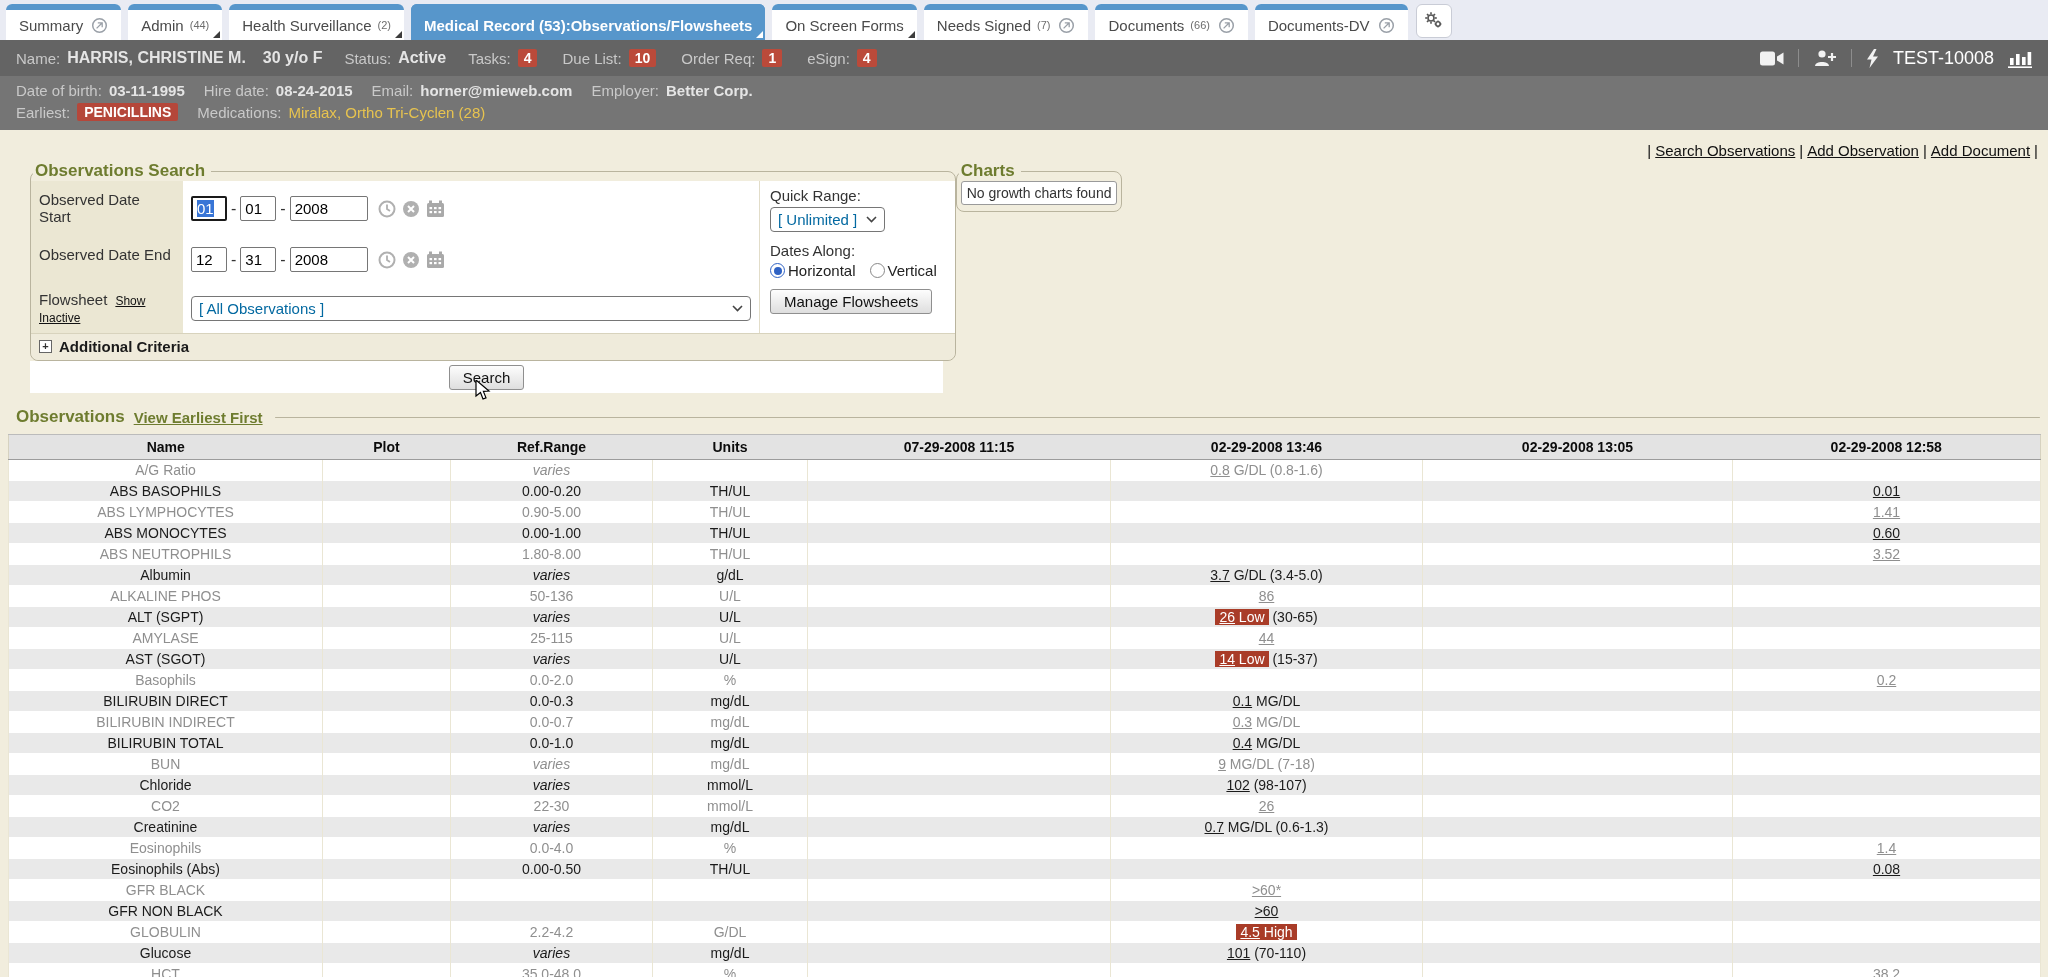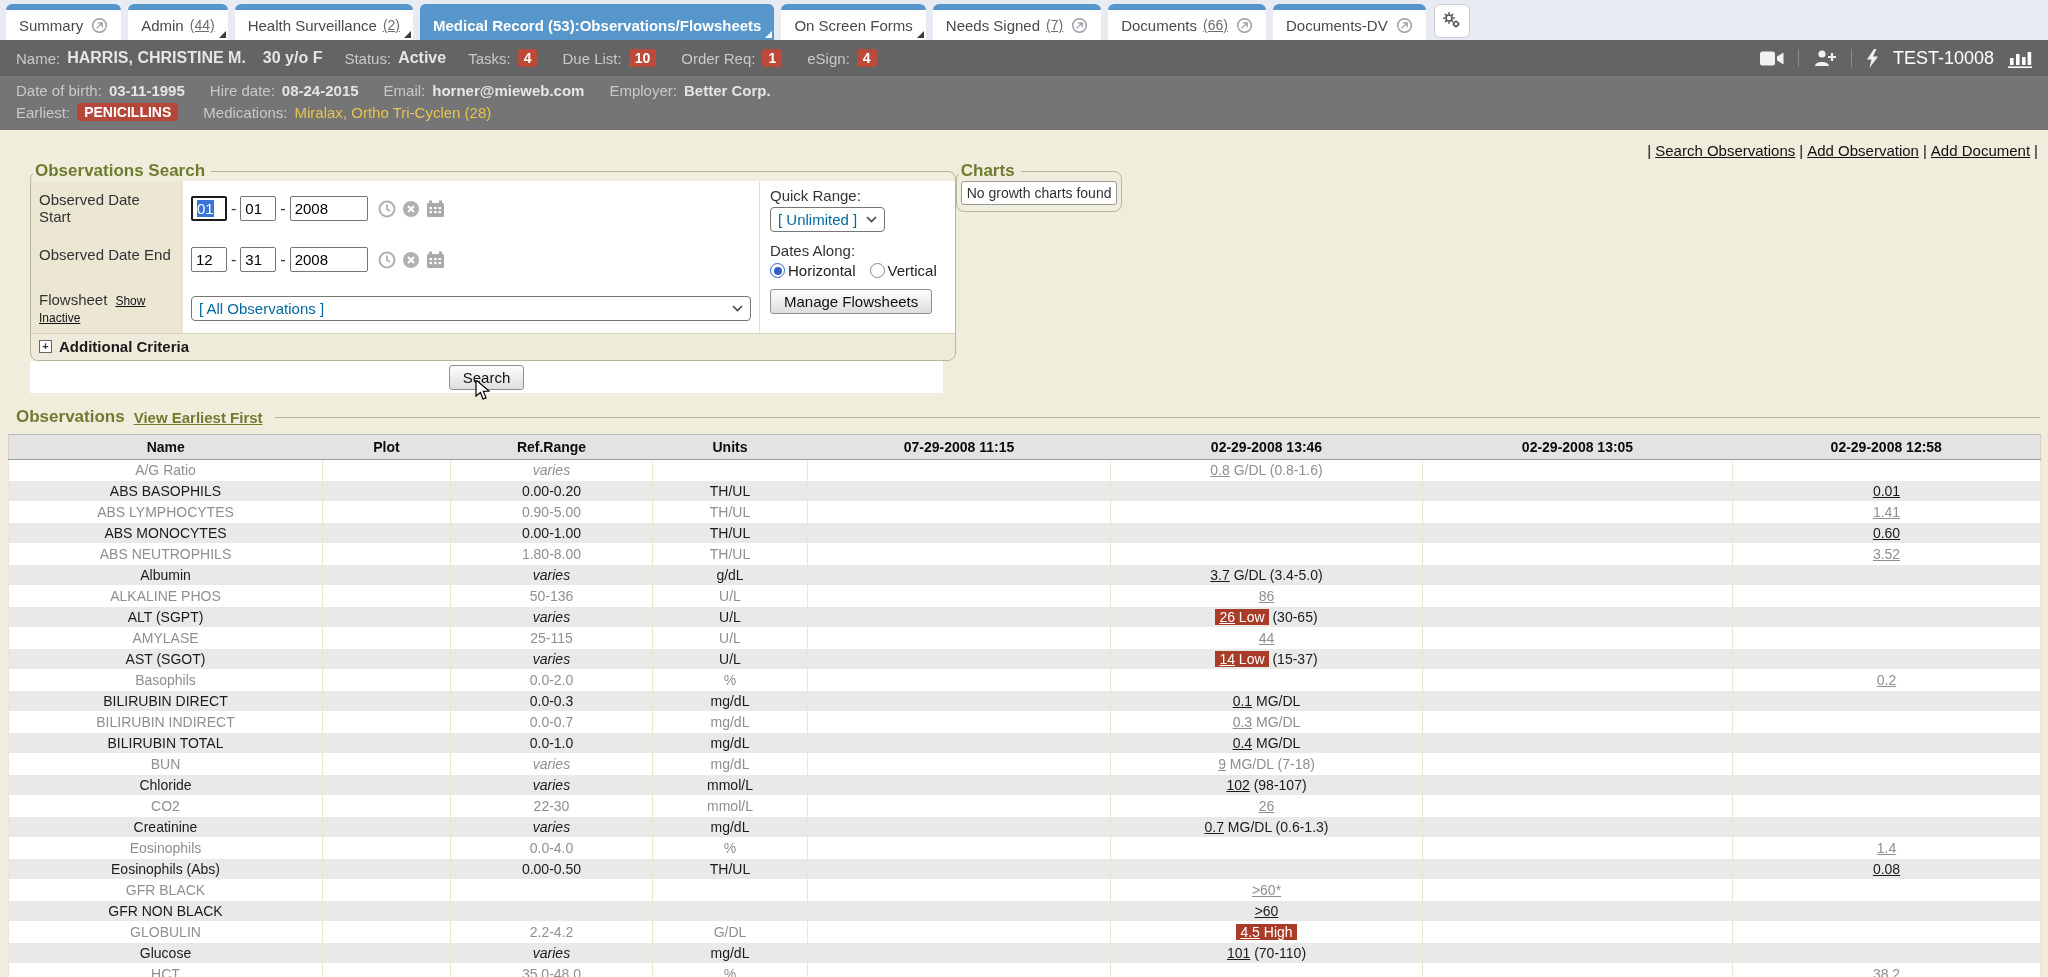--- a/index.html
+++ b/index.html
@@ -18,21 +18,21 @@
   .tab {
     position:relative; display:inline-flex; align-items:center; gap:6px;
     height:36px; background:#fff; border-radius:6px 6px 0 0;
     padding:6px 13px 0 13px; margin-right:7px;
     font-size:15px; color:#4a4a4a; cursor:pointer; white-space:nowrap;
   }
   .tab::before {
     content:''; position:absolute; top:0; left:0; right:0; height:6px;
     background:#5796cb; border-radius:6px 6px 0 0;
   }
-  .tab .count { font-size:14px; color:#6d6d6d;text-decoration:underline; }
+  .tab .count { font-size:11px; color:#6d6d6d; }
   .tab.active { background:#5796cb; color:#fff; font-weight:bold; }
   .tab.fold::after {
     content:''; position:absolute; right:2px; bottom:2px;
     border-style:solid; border-width:0 0 7px 7px;
     border-color:transparent transparent #3c3c3c transparent;
   }
   .tab.active.fold::after { border-color:transparent transparent #ffffff transparent; }
   .popup-icon { display:inline-flex; margin-left:2px; }
   .gear-btn {
     width:36px; height:34px; background:#fff; border:1px solid #c9ccd6;
@@ -48,21 +48,21 @@
   .lbl { color:#c9c9c9; font-size:15px; font-weight:normal; }
   .val { font-weight:bold; color:#e5e5e5; }
   .badge {
     background:#bb4a3a; color:#fff; font-weight:bold; font-size:14px;
     padding:1px 6px; border-radius:2px;
   }
   .pt1-right { margin-left:auto; display:flex; align-items:center; gap:14px; }
   .vdiv { width:1px; height:18px; background:#8d8d8d; }
   .pid { font-size:18px; color:#fff; }
   .pt2 { background:#757575; color:#fff; padding:4px 16px 7px; }
-  .pt2 .line { display:flex; align-items:center; gap:7px; font-size:15px; line-height:21px; white-space:nowrap; }
+  .pt2 .line { display:flex; align-items:center; gap:1px; font-size:15px; line-height:21px; white-space:nowrap; }
   .pt2 .grp { display:inline-flex; align-items:center; gap:7px; margin-right:18px; }
   .gold { color:#e7c34f; text-decoration:none; cursor:pointer; }
   .allergy-badge {
     background:#b5473a; color:#fff; font-weight:bold; font-size:14px;
     padding:1px 7px; border-radius:2px; cursor:pointer;
   }
   
   .action-links { text-align:right; padding:12px 10px 0 0; font-size:15px; color:#111; }
   .action-links a { color:#111; text-decoration:underline; cursor:pointer; margin:0 4px; }
   .action-links .sep { text-decoration:none; }

